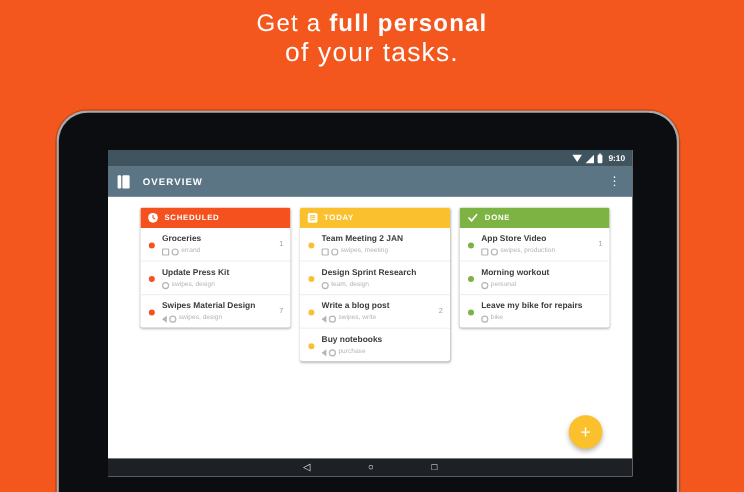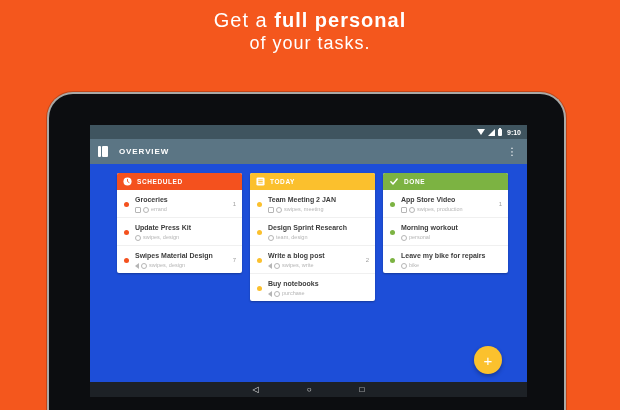--- a/index.html
+++ b/index.html
@@ -6,31 +6,31 @@
   body{
     width:620px;height:410px;position:relative;overflow:hidden;
     background:#F4571D;
     font-family:"Liberation Sans", sans-serif;
     -webkit-font-smoothing:antialiased;
   }
   
   .hero{position:absolute;top:8px;left:0;width:620px;text-align:center;color:#fff;}
   .hero .l1{font-size:20px;letter-spacing:1px;line-height:24px;}
   .hero .l1 b{font-weight:bold;}
-  .hero .l2{font-size:18px;letter-spacing:1px;line-height:23px;}
+  .hero .l2{font-size:22px;letter-spacing:1px;line-height:23px;}
   
   .tablet{
     position:absolute;left:47px;top:92px;width:515px;height:372px;
     background:#0c0d10;border:2px solid #a9a9a7;border-bottom:none;
     border-radius:26px 26px 0 0;
     box-shadow:0 0 0 1px rgba(0,0,0,.2);
   }
   .screen{
     position:absolute;left:41px;top:31px;width:437px;height:272px;
-    background:#1d4ed8;overflow:hidden;
+    background:#ffffff;overflow:hidden;
   }
   
   .statusbar{height:14px;background:#3F545F;display:flex;align-items:center;justify-content:flex-end;padding-right:6px;gap:3px;}
   .sb-time{color:#fff;font-size:7px;font-weight:bold;margin-left:2px;}
   .ic-wifi{width:0;height:0;border-left:4px solid transparent;border-right:4px solid transparent;border-top:6px solid #fff;}
   .ic-signal{width:0;height:0;border-left:7px solid transparent;border-bottom:7px solid #fff;}
   .ic-batt{width:4px;height:7px;background:#fff;border-radius:1px;position:relative;}
   .ic-batt:before{content:"";position:absolute;top:-1px;left:1px;width:2px;height:1px;background:#fff;}
   
   .appbar{height:25px;background:#5B7584;display:flex;align-items:center;padding:0 8px;}

